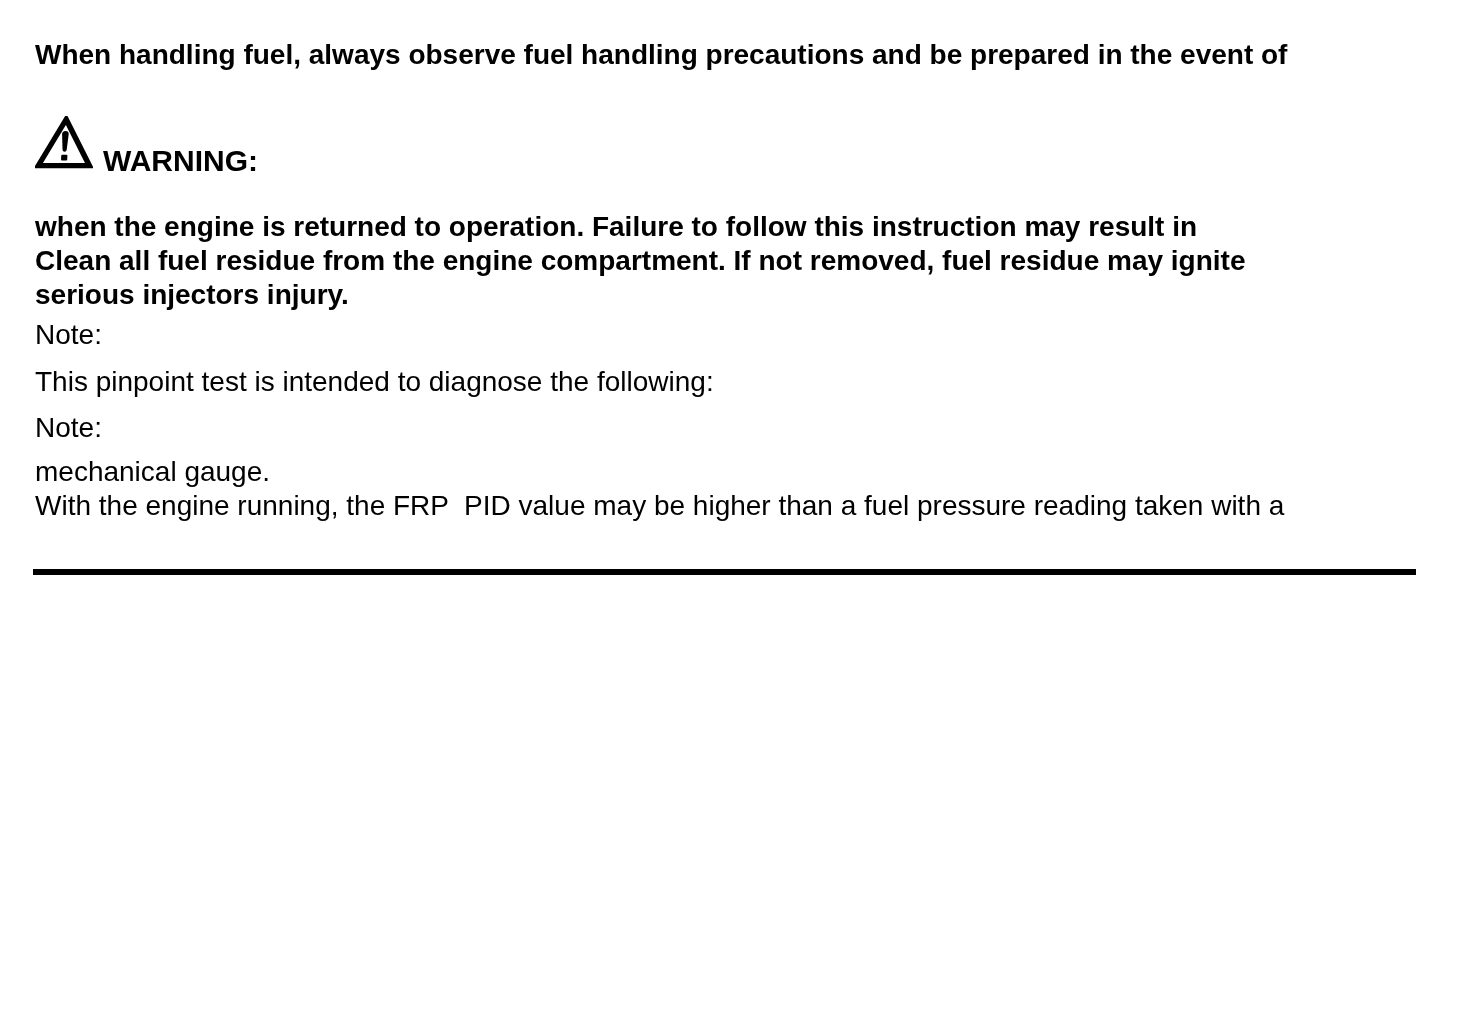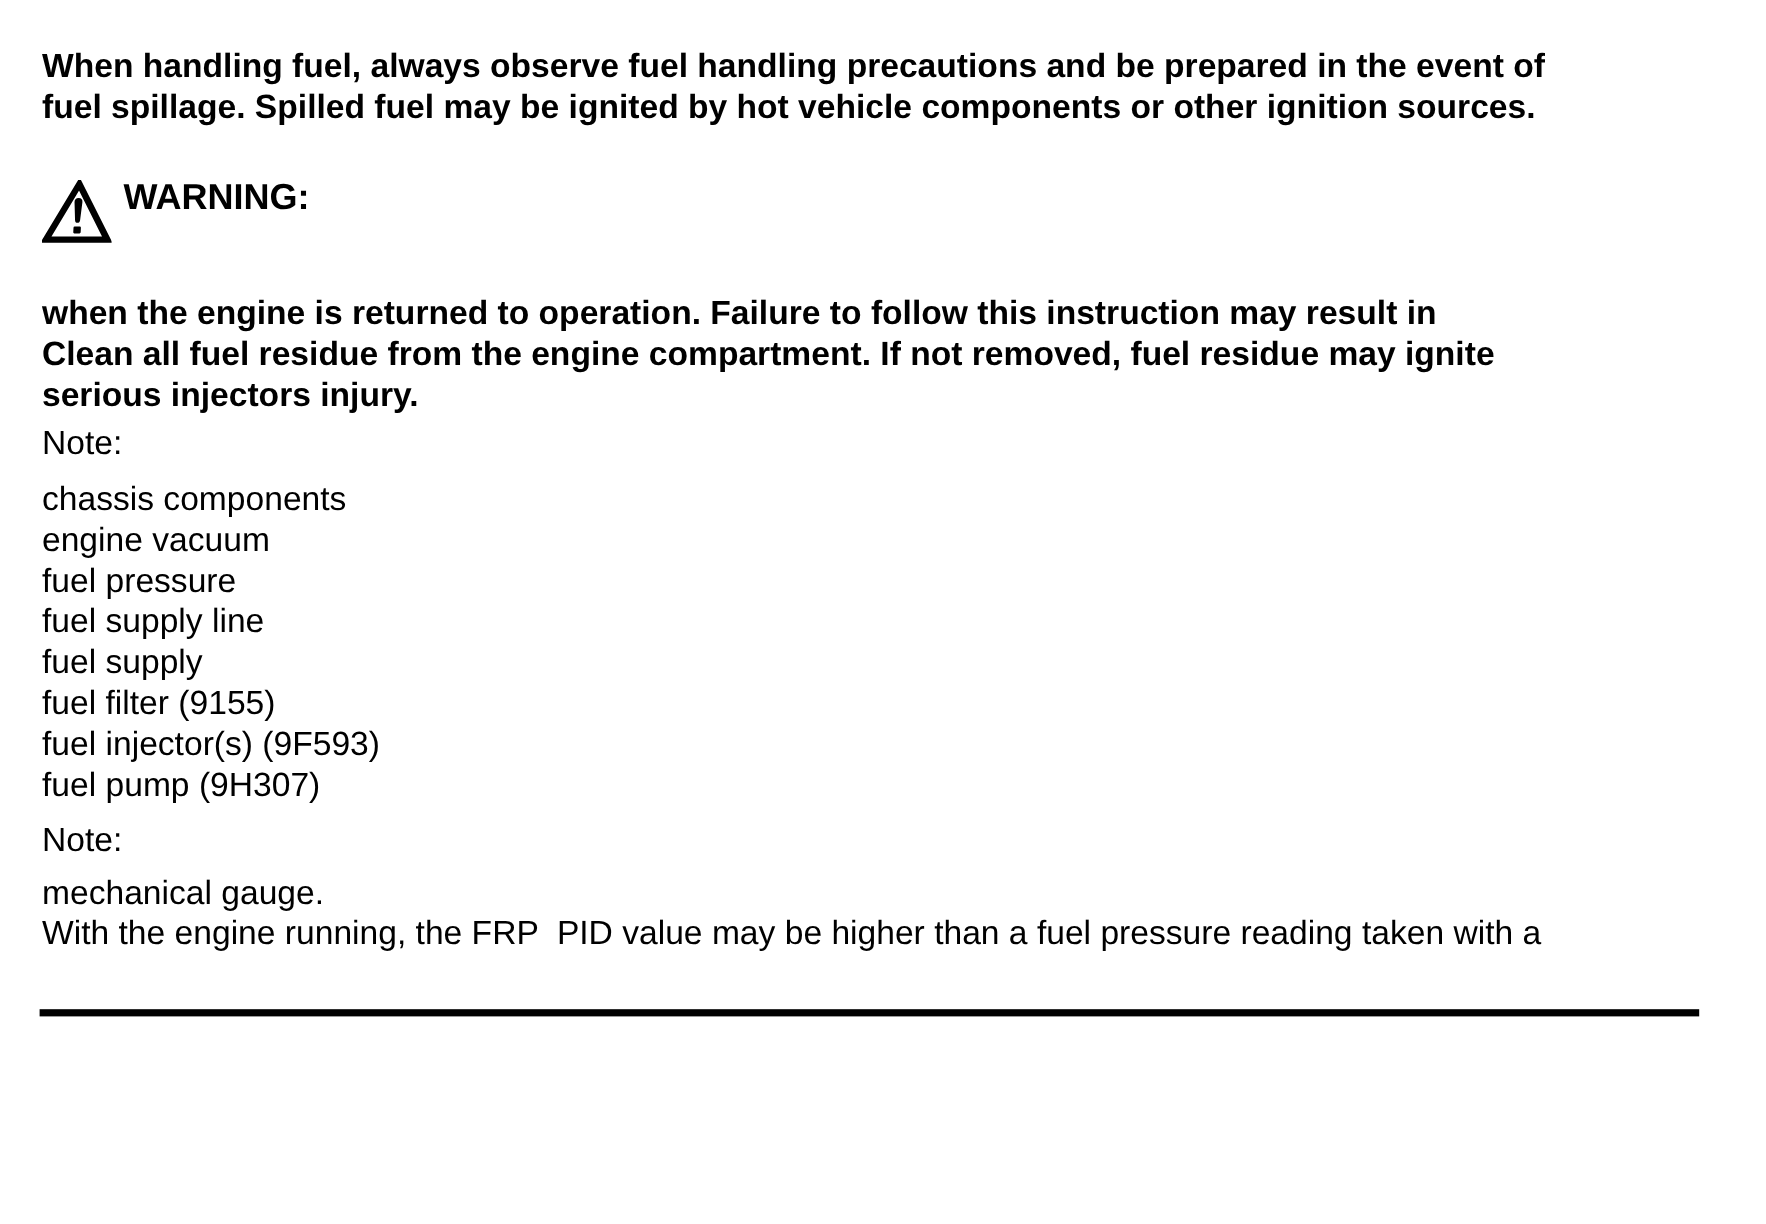--- a/index.html
+++ b/index.html
@@ -16,20 +16,21 @@
     padding-left: 35px;
     padding-top: 38px;
     overflow: hidden;
   }
   .bold { font-weight: bold; }
   .lines > div, .line { white-space: pre; }
 
   .warning-row {
     margin-top: 44px;
     display: flex;
+    align-items: flex-end;
     height: 54px;
   }
   .warning-row svg { width: 58px; height: 54px; display: block; flex: 0 0 auto; }
   .warning-label {
     font-weight: bold;
     font-size: 30px;
     line-height: 30px;
     margin-left: 10px;
     margin-bottom: -6px;
   }
@@ -50,21 +51,20 @@
     background: #000000;
   }
 </style>
 </head>
 <body>
 
 <div class="page">
 
   <div class="bold lines">
       <div>When handling fuel, always observe fuel handling precautions and be prepared in the event of</div>
-      <div>fuel spillage. Spilled fuel may be ignited by hot vehicle components or other ignition sources.</div>
     </div>
 
   <div class="warning-row">
     <svg viewBox="0 0 60 56" aria-hidden="true">
       <g transform="matrix(1,0,-0.05,1,2.4,0)">
         <path d="M30 3.5 L56.5 51.5 L3.5 51.5 Z" fill="#ffffff" stroke="#000000" stroke-width="5.5" stroke-linejoin="miter"></path>
         <path d="M30 15.5 C32.4 15.5 33.6 17 33.4 19.2 L32.2 34.5 C32.1 36.2 31.3 37 30 37 C28.7 37 27.9 36.2 27.8 34.5 L26.6 19.2 C26.4 17 27.6 15.5 30 15.5 Z" fill="#000000"></path>
         <rect x="26.8" y="40.2" width="6.4" height="6" rx="1" fill="#000000"></rect>
       </g>
     </svg>
@@ -76,30 +76,21 @@
       <div>Clean all fuel residue from the engine compartment. If not removed, fuel residue may ignite</div>
       <div>serious injectors injury.</div>
     </div>
 
   <div class="note-label note1-label line">Note:</div>
 
   <div class="lines note1-body">
     </div>
 
   <div class="pinpoint">
-    <div class="lines">
-        <div>chassis components</div>
-        <div>engine vacuum</div>
-        <div>fuel pressure</div>
-        <div>fuel supply line</div>
-        <div>fuel supply</div>
-        <div>fuel filter (9155)</div>
-        <div>fuel injector(s) (9F593)</div>
-        <div>fuel pump (9H307)</div>
-      </div>
+    <div class="line">This pinpoint test is intended to diagnose the following:</div>
   </div>
 
   <div class="note-label note2-label line">Note:</div>
 
   <div class="lines note2-body">
       <div>mechanical gauge.</div>
       <div>With the engine running, the FRP  PID value may be higher than a fuel pressure reading taken with a</div>
     </div>
 
   <div class="footer-rule"></div>

